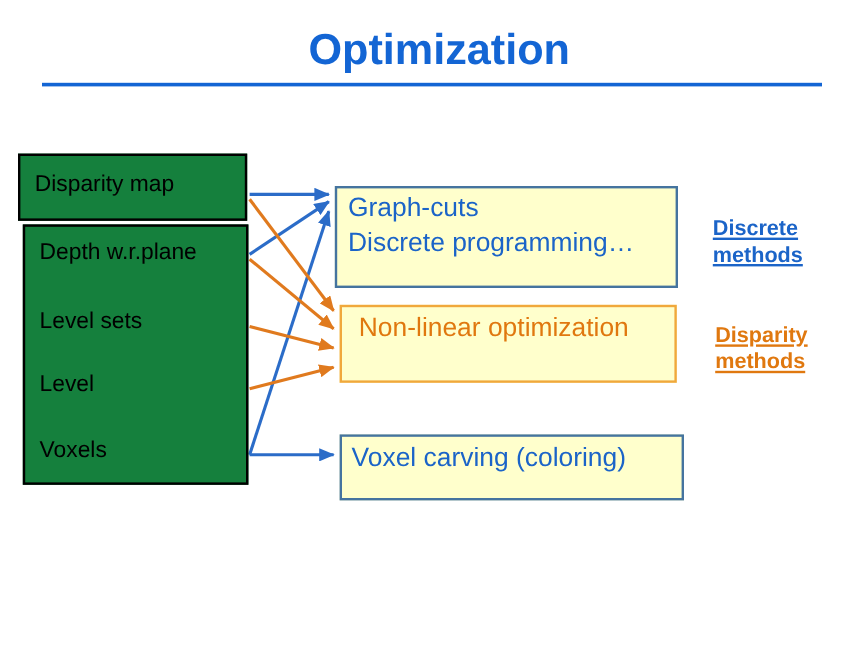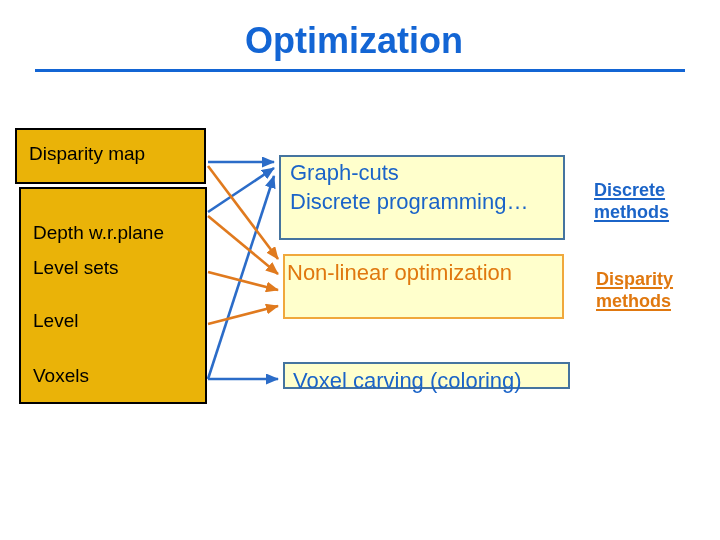--- a/index.html
+++ b/index.html
@@ -6,46 +6,46 @@
   .slide {
     position: relative;
     width: 720px;
     height: 540px;
     background: var(--background, #ffffff);
     font-family: "Liberation Sans", sans-serif;
     overflow: hidden;
   }
   .title {
     position: absolute;
-    top: 20px; left: 4px;
+    top: 20px; left: 16px;
     width: 700px;
     text-align: center;
     font-size: 36px;
     font-weight: bold;
     color: var(--title-blue);
   }
   .title-rule {
     position: absolute;
     left: 35px; top: 69px;
     width: 650px; height: 3px;
     background: var(--title-blue);
   }
   .rep-box {
     position: absolute;
     box-sizing: border-box;
-    background: #eab308;
+    background: #15803d;
     border: 2px solid var(--left-box-border);
     color: var(--left-text);
     font-size: 19px;
   }
   .rep-box-1 { left: 15px; top: 128px; width: 191px; height: 56px; }
   .rep-box-2 { left: 19px; top: 187px; width: 188px; height: 217px; }
   .rep-item { position: absolute; left: 12px; white-space: nowrap; }
   .rep-box-1 .rep-item { top: 13px; }
-  .rep-item-depth  { top: 11px; margin-top: 22px; }
+  .rep-item-depth  { top: 11px; }
   .rep-item-level  { top: 68px; text-align: center; }
   .rep-item-mesh   { top: 121px; }
   .rep-item-voxels { top: 176px; }
 
   .method-box {
     position: absolute;
     box-sizing: border-box;
     background: var(--box-fill);
     font-size: 22px;
     white-space: nowrap;
@@ -57,24 +57,24 @@
     color: var(--text-blue);
     line-height: 29px;
     padding: 1px 0 0 9px;
     margin-top: 32px;
   }
   .box-continuous {
     left: 283px; top: 254px; width: 281px; height: 65px;
     border: 2px solid var(--border-orange);
     color: var(--text-orange);
     line-height: 28px;
-    padding: 3px 0 0 2px;
+    padding: 3px 0 0 14px;
   }
   .box-voxel {
-    left: 283px; top: 362px; width: 287px; height: 27px;
+    left: 283px; top: 362px; width: 287px; height: 55px;
     border: 2px solid var(--border-blue);
     color: var(--text-blue);
     line-height: 34px;
     padding: 0 0 0 8px;
   }
   .side-label {
     position: absolute;
     width: 122px;
     font-size: 18px;
     font-weight: bold;

